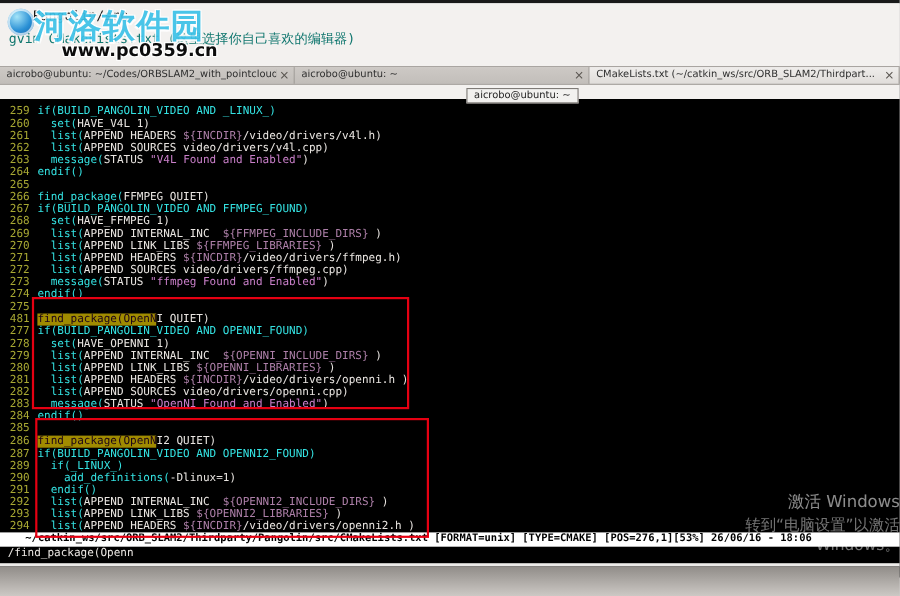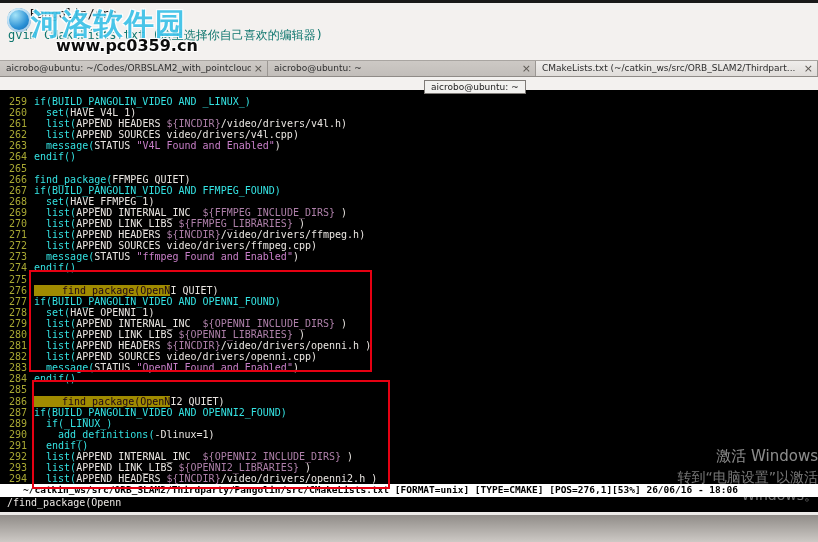--- a/index.html
+++ b/index.html
@@ -41,21 +41,21 @@
 
   
   .terminal { position:absolute; left:0; top:62px; width:818px; height:435px; background:#000000;margin-top:28px; }
   .code-area { padding:6px 0 0 7px; }
   .code-line { white-space:pre; height:11.1px; line-height:11.1px; font:10px "DejaVu Sans Mono", monospace; }
   .lnum { display:inline-block; width:20px; text-align:right; margin-right:7px; color:#a8a833; }
   .seg-k { color:#34e2e2; }
   .seg-n { color:#e9e5e1; }
   .seg-v { color:#ad7fa8; }
   .seg-s { color:#c97fc9; }
-  .seg-hl { background:#a08b00; color:#1d0517;padding-left:28px; }
+  .seg-hl { background:#a08b00; color:#1d0517; }
 
   .statusbar { height:13px; line-height:13px; background:#ffffff; color:#000;
     font:bold 9.5px "DejaVu Sans Mono", monospace; white-space:pre; overflow:hidden; padding-left:23px; }
   .cmdline { height:13px; line-height:13px; color:#ece8e4;
     font:10px "DejaVu Sans Mono", monospace; white-space:pre; padding-left:7px; }
 
   
   .anno-box { position:absolute; border:2px solid #e60012; z-index:6; }
   .anno-box1 { left:29px; top:270px; width:343px; height:102px; }
   .anno-box2 { left:32px; top:380px; width:358px; height:109px; }
@@ -114,21 +114,21 @@
         <div class="code-line"><span class="lnum">266</span><span class="seg-k">find_package(</span><span class="seg-n">FFMPEG QUIET)</span></div>
         <div class="code-line"><span class="lnum">267</span><span class="seg-k">if(BUILD_PANGOLIN_VIDEO AND FFMPEG_FOUND)</span></div>
         <div class="code-line"><span class="lnum">268</span><span class="seg-k">  set(</span><span class="seg-n">HAVE_FFMPEG 1)</span></div>
         <div class="code-line"><span class="lnum">269</span><span class="seg-k">  list(</span><span class="seg-n">APPEND INTERNAL_INC  </span><span class="seg-v">${FFMPEG_INCLUDE_DIRS}</span><span class="seg-n"> )</span></div>
         <div class="code-line"><span class="lnum">270</span><span class="seg-k">  list(</span><span class="seg-n">APPEND LINK_LIBS </span><span class="seg-v">${FFMPEG_LIBRARIES}</span><span class="seg-n"> )</span></div>
         <div class="code-line"><span class="lnum">271</span><span class="seg-k">  list(</span><span class="seg-n">APPEND HEADERS </span><span class="seg-v">${INCDIR}</span><span class="seg-n">/video/drivers/ffmpeg.h)</span></div>
         <div class="code-line"><span class="lnum">272</span><span class="seg-k">  list(</span><span class="seg-n">APPEND SOURCES video/drivers/ffmpeg.cpp)</span></div>
         <div class="code-line"><span class="lnum">273</span><span class="seg-k">  message(</span><span class="seg-n">STATUS </span><span class="seg-s">"ffmpeg Found and Enabled"</span><span class="seg-n">)</span></div>
         <div class="code-line"><span class="lnum">274</span><span class="seg-k">endif()</span></div>
         <div class="code-line"><span class="lnum">275</span></div>
-        <div class="code-line"><span class="lnum">276</span><span class="seg-hl">find_package(OpenN</span><span class="seg-n">I QUIET)</span></div>
+        <div class="code-line"><span class="lnum">481</span><span class="seg-hl">find_package(OpenN</span><span class="seg-n">I QUIET)</span></div>
         <div class="code-line"><span class="lnum">277</span><span class="seg-k">if(BUILD_PANGOLIN_VIDEO AND OPENNI_FOUND)</span></div>
         <div class="code-line"><span class="lnum">278</span><span class="seg-k">  set(</span><span class="seg-n">HAVE_OPENNI 1)</span></div>
         <div class="code-line"><span class="lnum">279</span><span class="seg-k">  list(</span><span class="seg-n">APPEND INTERNAL_INC  </span><span class="seg-v">${OPENNI_INCLUDE_DIRS}</span><span class="seg-n"> )</span></div>
         <div class="code-line"><span class="lnum">280</span><span class="seg-k">  list(</span><span class="seg-n">APPEND LINK_LIBS </span><span class="seg-v">${OPENNI_LIBRARIES}</span><span class="seg-n"> )</span></div>
         <div class="code-line"><span class="lnum">281</span><span class="seg-k">  list(</span><span class="seg-n">APPEND HEADERS </span><span class="seg-v">${INCDIR}</span><span class="seg-n">/video/drivers/openni.h )</span></div>
         <div class="code-line"><span class="lnum">282</span><span class="seg-k">  list(</span><span class="seg-n">APPEND SOURCES video/drivers/openni.cpp)</span></div>
         <div class="code-line"><span class="lnum">283</span><span class="seg-k">  message(</span><span class="seg-n">STATUS </span><span class="seg-s">"OpenNI Found and Enabled"</span><span class="seg-n">)</span></div>
         <div class="code-line"><span class="lnum">284</span><span class="seg-k">endif()</span></div>
         <div class="code-line"><span class="lnum">285</span></div>
         <div class="code-line"><span class="lnum">286</span><span class="seg-hl">find_package(OpenN</span><span class="seg-n">I2 QUIET)</span></div>

